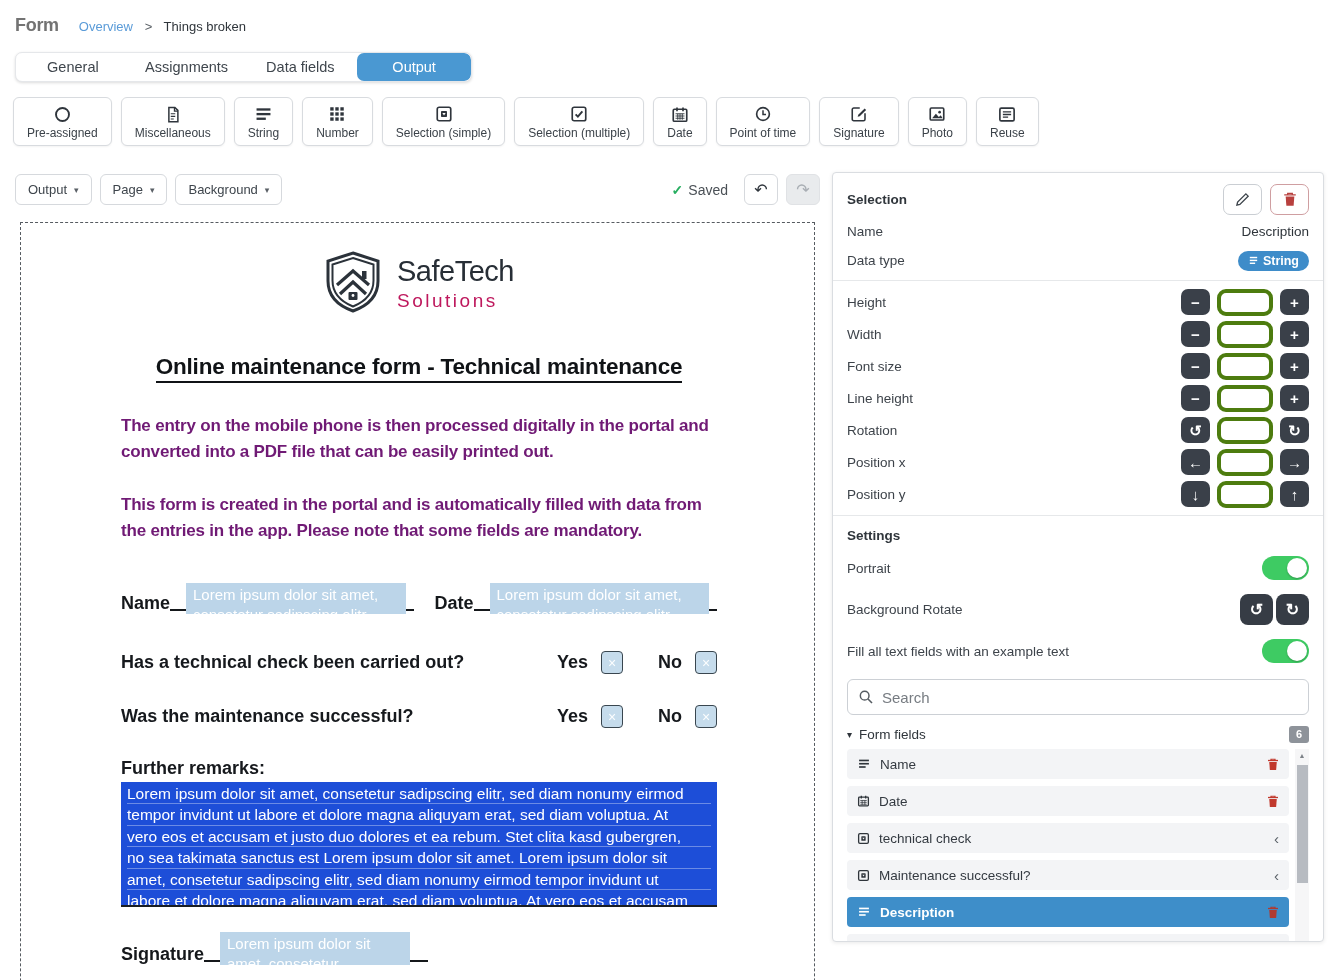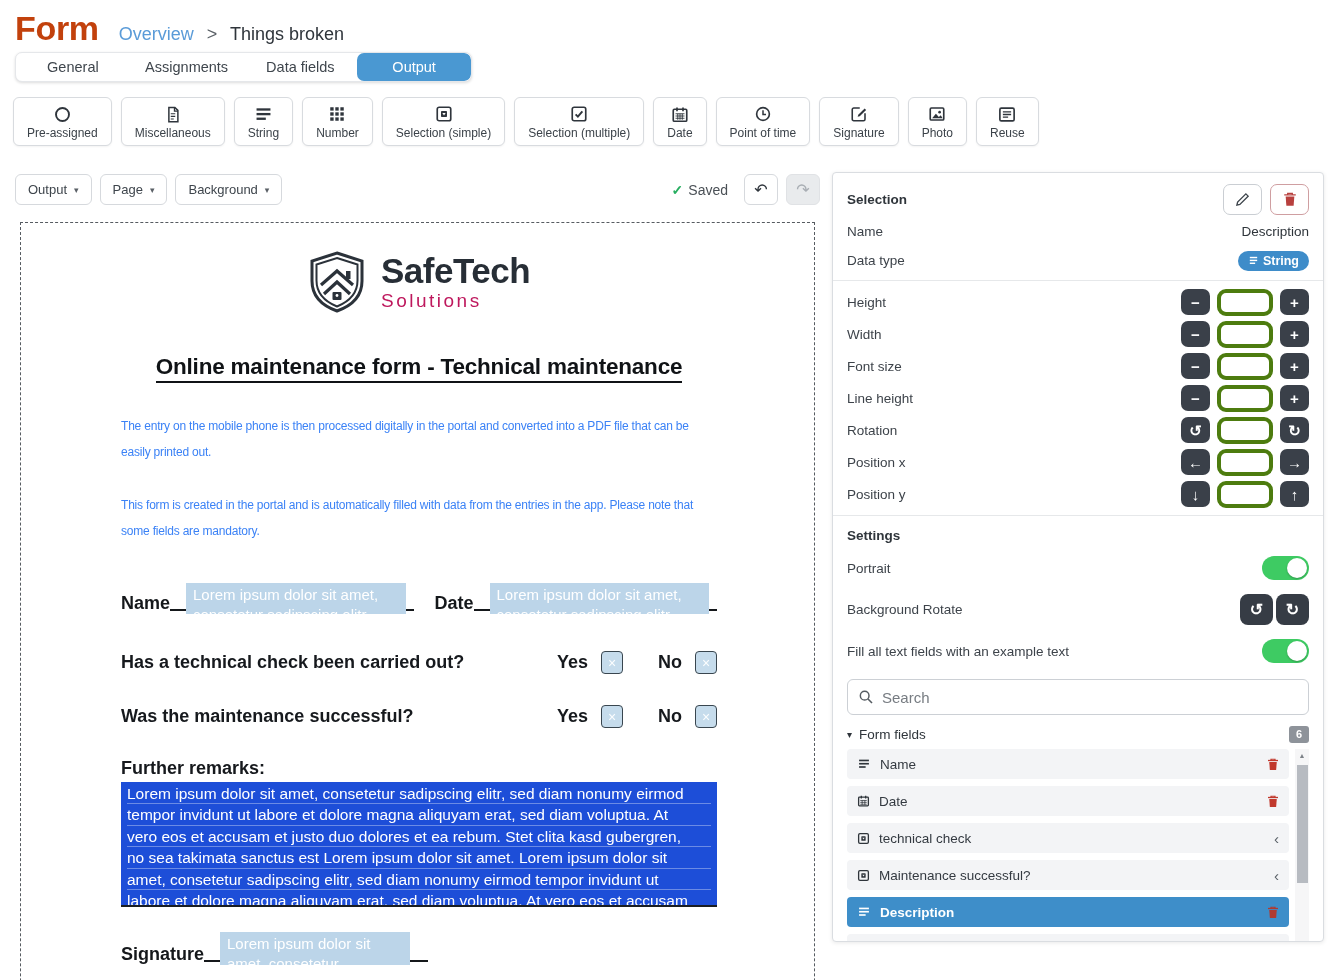--- a/index.html
+++ b/index.html
@@ -6,22 +6,22 @@
   html,body { width:1344px; height:980px; }
   body {
     font-family:"Liberation Sans", sans-serif;
     background:#ffffff; color:#2f353b;
     position:relative; overflow:hidden;
   }
   svg { display:block; }
 
   
   .app-header { position:absolute; top:9px; left:15px; display:flex; align-items:baseline; }
-  .app-title { font-size:34px; font-weight:700; color:#c2410c; letter-spacing:-0.3px; }
-  .breadcrumb { margin-left:20px; font-size:18px;margin-top:10px; }
+  .app-title { font-size:18px; font-weight:700; color:#737373; letter-spacing:-0.3px; }
+  .breadcrumb { margin-left:20px; font-size:13px;margin-top:10px; }
   .crumb-link { color:#5a9bd8; cursor:pointer; }
   .crumb-sep { color:#5a6066; margin:0 8px; }
   .crumb-current { color:#2f353b; }
 
   
   .tabbar {
     position:absolute; top:52px; left:15px; width:457px; height:30px;
     background:#fff; border:1px solid #e5e7ea; border-radius:7px;
     box-shadow:0 1px 3px rgba(0,0,0,.14); display:flex; overflow:hidden;
   }
@@ -54,27 +54,27 @@
               font-size:16px; color:#2f353c; cursor:pointer; }
   .icon-btn.disabled { background:#e9ebed; border-color:#e0e2e5; color:#a9aeb4; cursor:default; }
 
   
   .doc {
     position:absolute; top:222px; left:20px; width:795px; height:1100px;
     border:1.5px dashed #565b61; background:#fff;
     padding:22px 97px 0 100px; color:#16191d;
   }
   .logo-row { display:flex; justify-content:center; align-items:center; gap:15px; margin-top:6px; }
-  .logo-text .logo-name { font-size:35px; font-weight:700; color:#272e36; letter-spacing:-0.5px; line-height:36px; }
+  .logo-text .logo-name { font-size:29px; font-weight:400; color:#272e36; letter-spacing:-0.5px; line-height:36px; }
   .logo-text .logo-sub  { font-size:19px; font-weight:400; color:#be185d; letter-spacing:2.5px; margin-top:1px; }
 
   .doc-heading { margin-top:41px; text-align:center; }
   .doc-heading span { font-size:22.5px; font-weight:700; color:#101316;
                       border-bottom:2.5px solid #101316; padding-bottom:2px; letter-spacing:-0.2px; }
-  .doc-p { font-size:12px; font-weight:400; color:#3b82f6; line-height:26px;
+  .doc-p { font-size:17px; font-weight:700; color:#701a75; line-height:26px;
            letter-spacing:-0.2px; }
   .doc-p.first { margin-top:33px; }
   .doc-p.second { margin-top:27px; }
 
   .doc-label { font-size:18px; font-weight:700; color:#15181b; white-space:nowrap; }
 
   .namedate-row { margin-top:39px; display:flex; align-items:flex-end; }
   .field-wrap { position:relative; height:31px; }
   .field-underline { position:absolute; left:-16px; right:0; bottom:3px; height:2.5px; background:#15181b; }
   .hl-field { position:absolute; left:0; top:0; right:8px; bottom:0; background:#bcd5e9;

